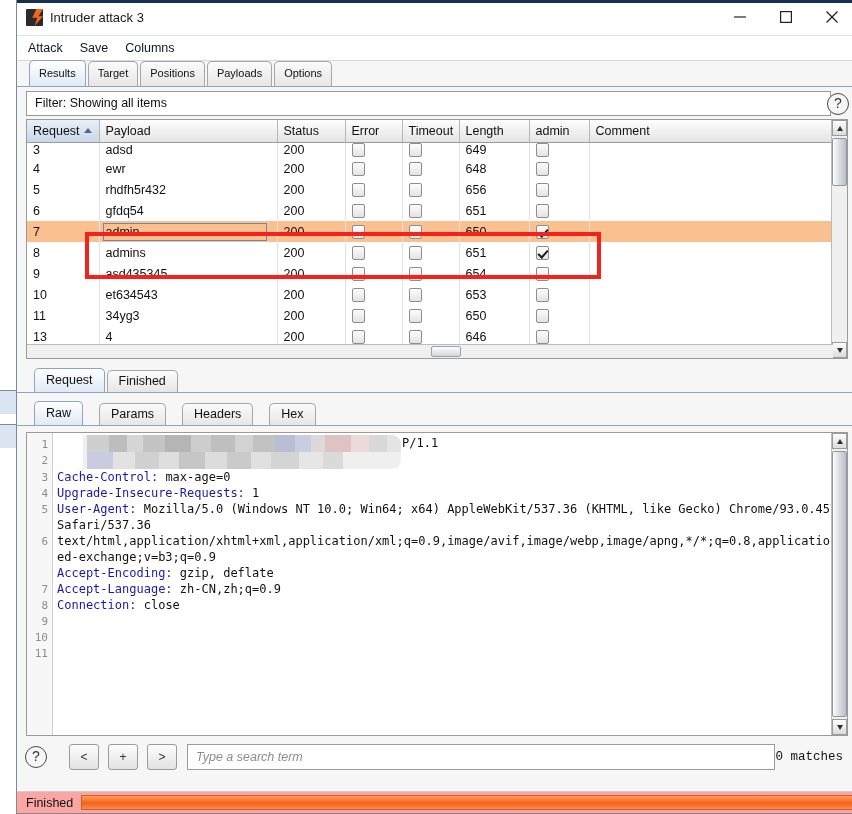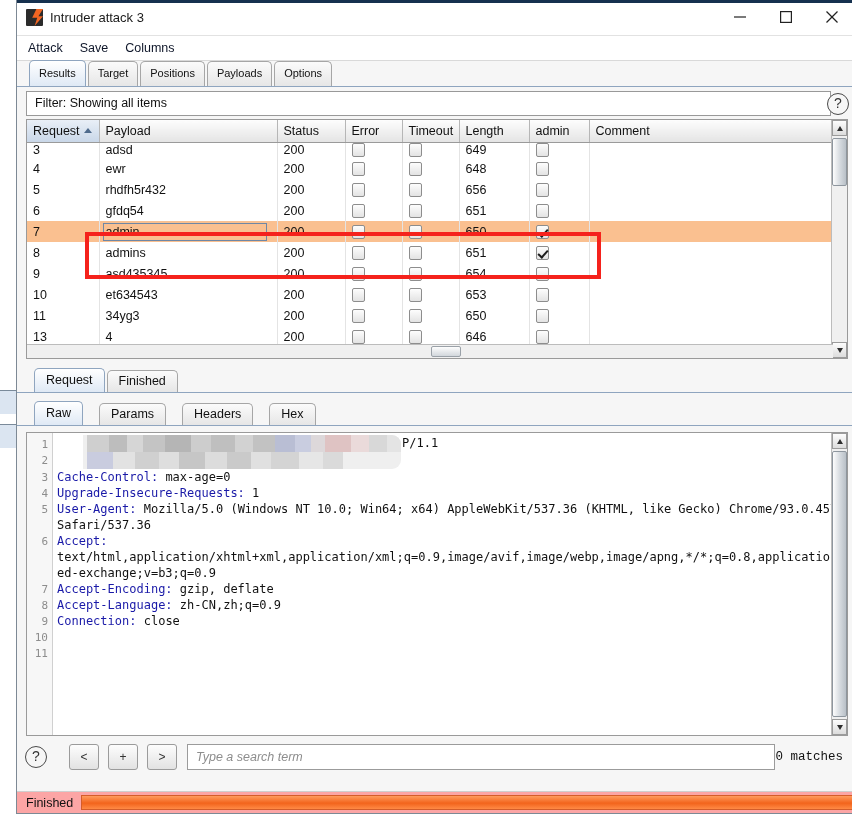--- a/index.html
+++ b/index.html
@@ -724,21 +724,20 @@
           <div class="px" style="left:188px;top:17px; width:28px; height:17px; background:#d4d4d4;"></div>
           <div class="px" style="left:216px;top:17px; width:24px; height:17px; background:#e6e6e6;"></div>
           <div class="px" style="left:240px;top:17px; width:20px; height:17px; background:#dadada;"></div>
         </div>
         <div class="redact-tail">P/1.1</div>
         <div id="code-lines" style="position:absolute; left:0; top:36px; right:0;">
             <div class="cline"><span class="hk">Cache-Control:</span><span> max-age=0</span></div>
             <div class="cline"><span class="hk">Upgrade-Insecure-Requests:</span><span> 1</span></div>
             <div class="cline"><span class="hk">User-Agent:</span><span> Mozilla/5.0 (Windows NT 10.0; Win64; x64) AppleWebKit/537.36 (KHTML, like Gecko) Chrome/93.0.4577.63</span></div>
             <div class="cline">Safari/537.36</div>
-            <div class="cline"><span class="hk">Accept:</span><span></span></div>
             <div class="cline">text/html,application/xhtml+xml,application/xml;q=0.9,image/avif,image/webp,image/apng,*/*;q=0.8,application/sign</div>
             <div class="cline">ed-exchange;v=b3;q=0.9</div>
             <div class="cline"><span class="hk">Accept-Encoding:</span><span> gzip, deflate</span></div>
             <div class="cline"><span class="hk">Accept-Language:</span><span> zh-CN,zh;q=0.9</span></div>
             <div class="cline"><span class="hk">Connection:</span><span> close</span></div>
           </div>
       </div>
 
       <div class="sb-v">
         <div class="sb-arrow up">

